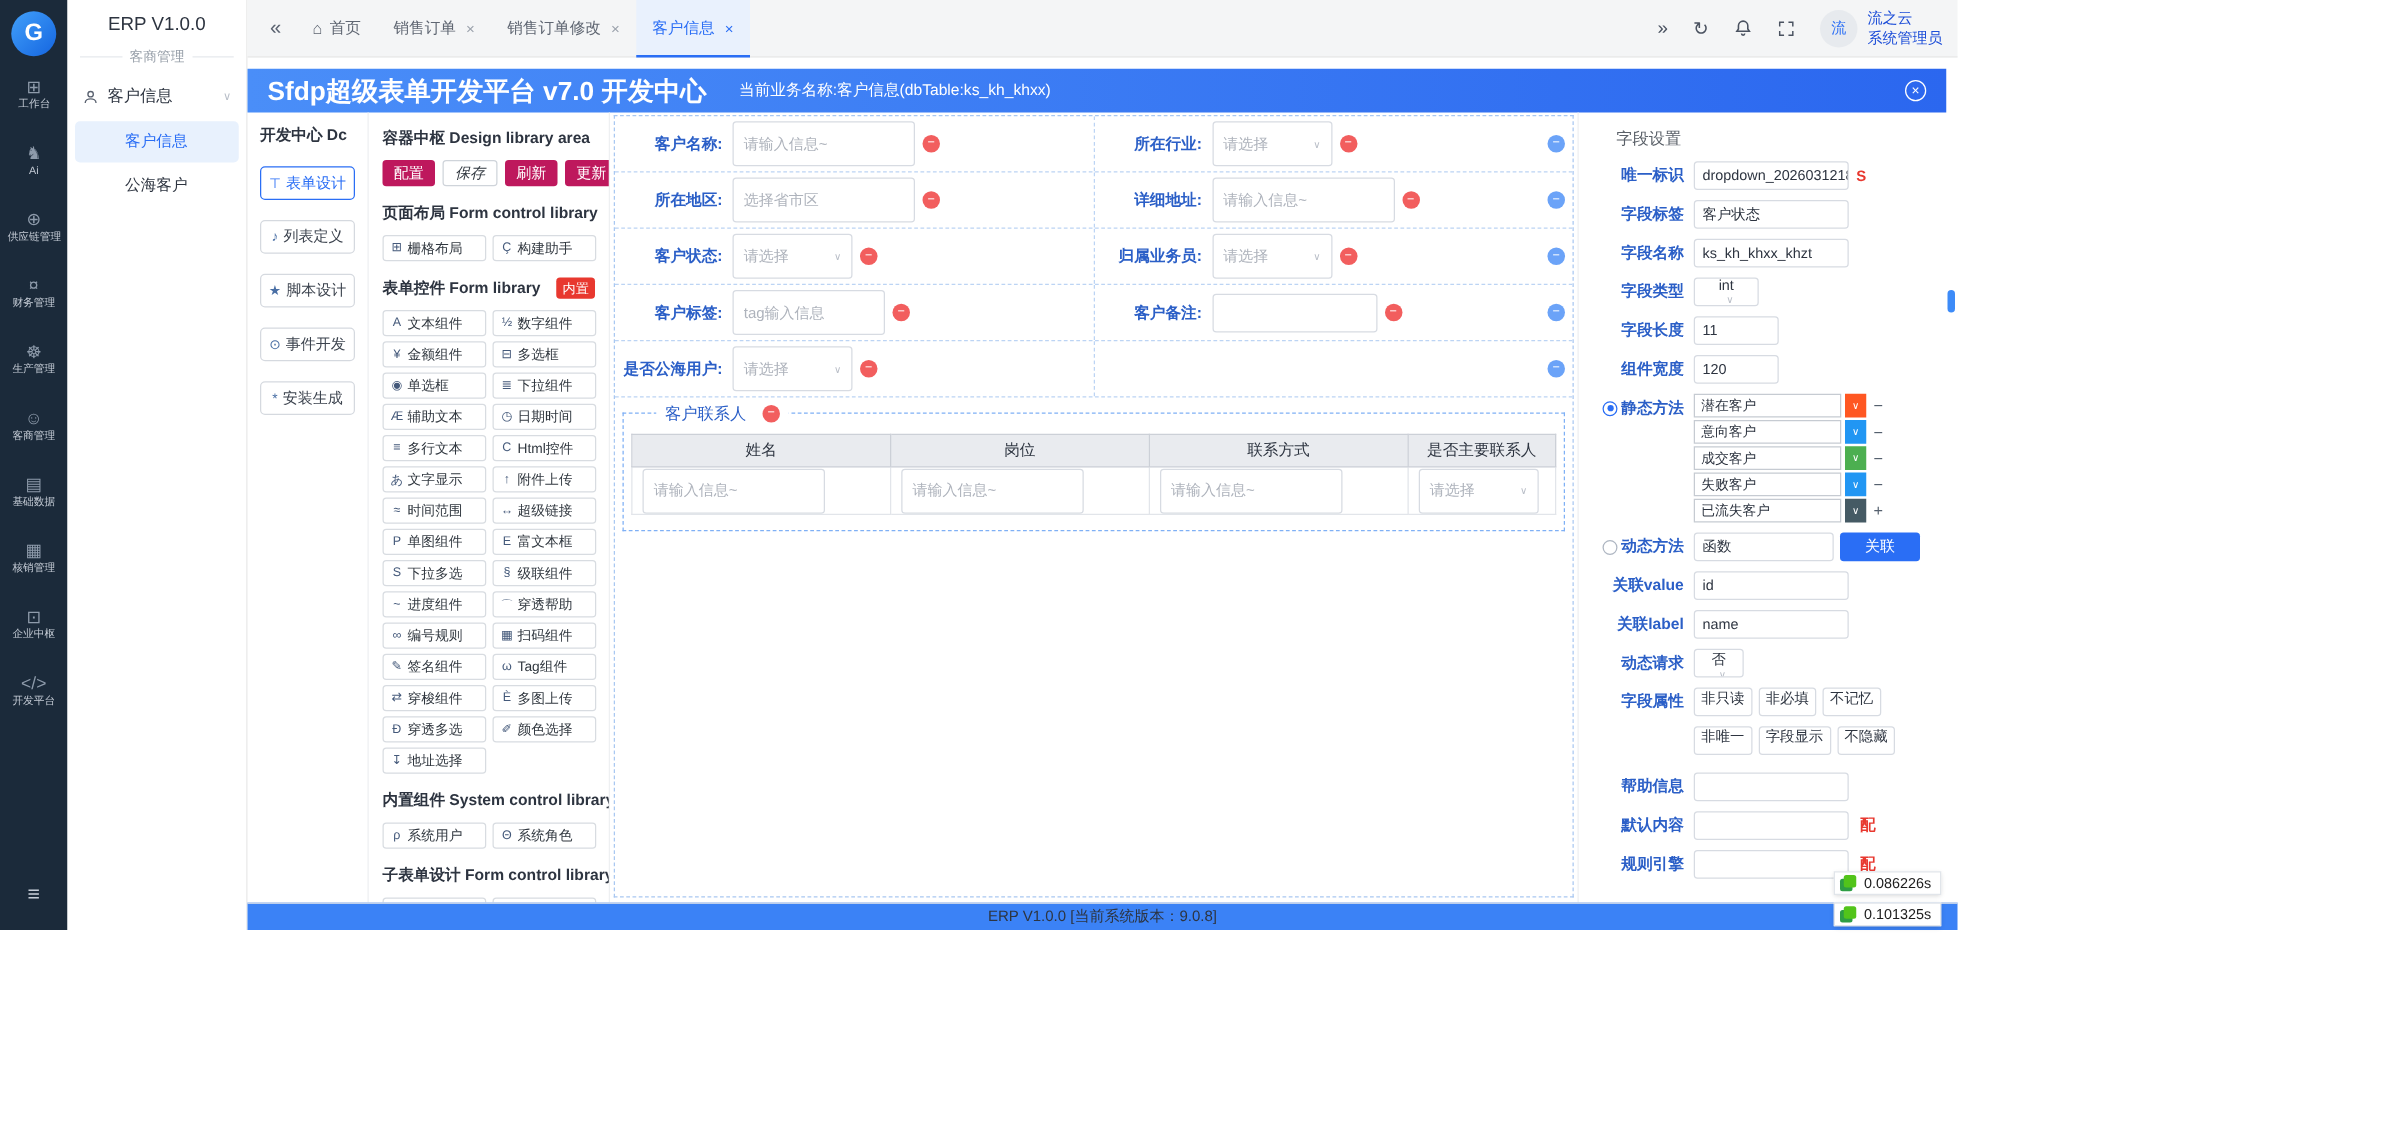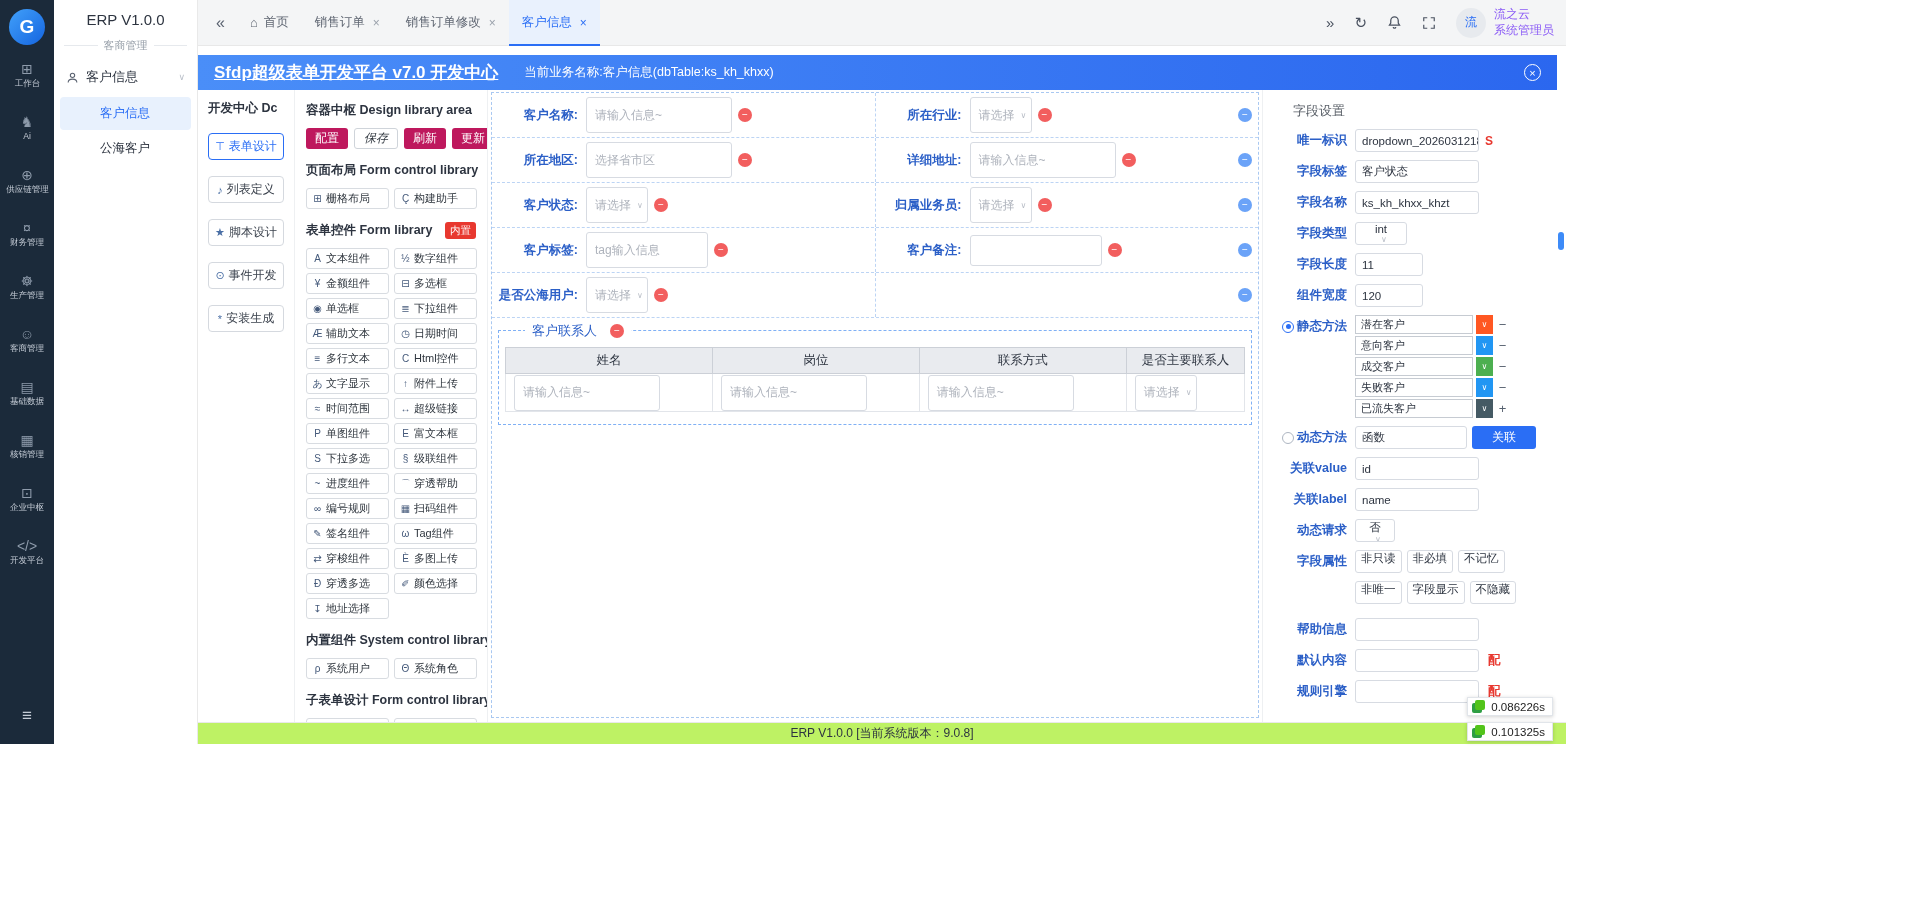--- a/index.html
+++ b/index.html
@@ -32,25 +32,25 @@
   .tabs{display:flex;height:46px;align-items:stretch;}
   .tab{display:flex;align-items:center;gap:6px;padding:0 13px;font-size:12.5px;color:#5f6672;cursor:pointer;white-space:nowrap;}
   .tab .ic{font-size:13px;}
   .tab .x{font-size:12px;color:#9aa1ab;margin-left:2px;}
   .tab.active{background:#e9f1fd;color:#2a6ef5;box-shadow:inset 0 -2px 0 #2a6ef5;}
   .tab.active .x{color:#2a6ef5;}
   .tb-right{margin-left:auto;display:flex;align-items:center;gap:20px;}
   .tb-ic{font-size:15px;color:#4a5260;cursor:pointer;display:flex;align-items:center;}
   .user{display:flex;align-items:center;gap:8px;cursor:pointer;}
   .avatar{width:30px;height:30px;border-radius:50%;background:#e7eaee;color:#2a6ef5;font-size:12px;display:flex;align-items:center;justify-content:center;flex-shrink:0;}
-  .uname,.urole{font-size:12px;color:#8b5cf6;line-height:1.3;}
+  .uname,.urole{font-size:12px;color:#1d4ed8;line-height:1.3;}
 
   .workspace{flex:1;display:flex;flex-direction:column;padding-top:9px;min-height:0;position:relative;}
   .dheader{height:35px;margin-right:9px;background:linear-gradient(90deg,#4a8ef8,#2b67ef);display:flex;align-items:center;padding:0 16px;color:#fff;flex-shrink:0;}
-  .dtitle{font-size:17px;font-weight:bold;white-space:nowrap;text-decoration:underline;}
+  .dtitle{font-size:21px;font-weight:bold;white-space:nowrap;}
   .dsub{font-size:12.5px;margin-left:26px;white-space:nowrap;}
   .dclose{margin-left:auto;width:17px;height:17px;border:1px solid #fff;border-radius:50%;display:flex;align-items:center;justify-content:center;font-size:11px;cursor:pointer;flex-shrink:0;}
   .dbody{flex:1;margin-right:9px;display:flex;min-height:0;}
 
   
   .devcol{width:97px;border-right:1px solid #eef0f2;padding:10px 10px;flex-shrink:0;overflow:hidden;}
   .devcol-title{font-size:12.5px;font-weight:bold;color:#2d3440;margin-bottom:16px;white-space:nowrap;}
   .dev-btn{width:76px;height:27px;border:1px solid #d5d9df;border-radius:4px;display:flex;align-items:center;justify-content:center;gap:4px;font-size:12px;color:#3c434e;margin-bottom:16px;cursor:pointer;background:#fff;white-space:nowrap;}
   .dev-btn .g{font-size:11px;color:#4a6fa5;}
   .dev-btn.active{border-color:#2a6ef5;color:#2a6ef5;}
@@ -70,21 +70,21 @@
 
   
   .canvas{flex:1;min-width:0;position:relative;}
   .canvas-box{position:absolute;left:3px;right:3px;top:2px;bottom:4px;border:1px dashed #a9c8f1;overflow:hidden;}
   .form-row{display:flex;border-bottom:1px dashed #bcd4f4;position:relative;}
   .fcell{flex:1;min-height:33px;display:flex;align-items:center;padding:4px 24px 4px 0;position:relative;}
   .fcell:first-child{border-right:1px dashed #bcd4f4;}
   .flabel{width:94px;flex-shrink:0;text-align:right;font-size:12.5px;font-weight:bold;color:#2b5fc7;padding-right:8px;white-space:nowrap;}
   .ctl{border:1px solid #d7dbe2;border-radius:3px;background:#fff;display:flex;align-items:center;font-size:12px;height:25px;padding:17px 8px;overflow:hidden;white-space:nowrap;}
   .ctl.input{width:146px;color:#aeb3bc;}
-  .ctl.select{width:62px;justify-content:space-between;color:#aeb3bc;}
+  .ctl.select{width:96px;justify-content:space-between;color:#aeb3bc;}
   .ctl.tag{width:122px;color:#aeb3bc;}
   .ctl.textarea{width:132px;height:31px;align-items:flex-start;padding-top:3px;}
   .chev{font-size:8px;color:#b9bec7;margin-left:6px;}
   .rm{width:14px;height:14px;border-radius:50%;background:#f25e5e;color:#fff;font-size:10px;display:flex;align-items:center;justify-content:center;margin-left:6px;cursor:pointer;flex-shrink:0;line-height:1;}
   .rm.blue{background:#6ba3f8;}
   .row-rm{position:absolute;right:6px;top:50%;margin-top:-7px;margin-left:0;}
 
   .subform{position:relative;border:1px dashed #7fb0f5;margin:12px 6px 0;padding:16px 6px 12px;}
   .sf-legend{position:absolute;top:-9px;left:26px;background:#fff;padding:0 7px;display:flex;align-items:center;gap:7px;}
   .sf-title{font-size:13px;font-weight:normal;color:#2b5fc7;white-space:nowrap;}
@@ -114,21 +114,21 @@
   .opt-row{display:flex;align-items:center;gap:3px;}
   .opt-inp{width:118px;height:19px;border:1px solid #c6cbd2;font-size:11px;color:#2d3440;display:flex;align-items:center;padding:0 5px;background:#fff;overflow:hidden;white-space:nowrap;}
   .opt-btn{width:17px;height:19px;display:flex;align-items:center;justify-content:center;color:#fff;font-size:8px;cursor:pointer;flex-shrink:0;}
   .opt-act{width:13px;text-align:center;font-size:13px;color:#55606e;cursor:pointer;line-height:1;}
   .btn-rel{margin-left:5px;background:#2a6ef5;color:#fff;border-radius:3px;height:23px;padding:0 20px;font-size:12px;display:flex;align-items:center;cursor:pointer;}
   .props-row{display:flex;gap:5px;}
   .cfg{color:#e8382f;font-size:12.5px;margin-left:9px;cursor:pointer;font-weight:bold;}
   .gap14{margin-top:14px;}
   .vthumb{position:absolute;right:2px;top:232px;width:6px;height:18px;border-radius:3px;background:#3d8bf8;z-index:6;}
 
-  .statusbar{height:22px;background:#bef264;border-top:1px solid #e9e9e9;display:flex;align-items:center;justify-content:center;font-size:12px;color:#2d3440;flex-shrink:0;}
+  .statusbar{height:22px;background:#3b82f6;border-top:1px solid #e9e9e9;display:flex;align-items:center;justify-content:center;font-size:12px;color:#2d3440;flex-shrink:0;}
 
   .perf{position:absolute;display:flex;align-items:center;gap:5px;background:#fff;border:1px solid #e1e5ea;box-shadow:0 1px 4px rgba(0,0,0,.18);padding:1px 7px 1px 3px;font-size:11.5px;color:#1c1c1c;z-index:9;right:13px;}
   .perf.p1{bottom:28px;} .perf.p2{bottom:3px;}
   .perf-ic{display:flex;align-items:center;}
 </style>
 </head>
 <body>
 
 <div class="app">
 

